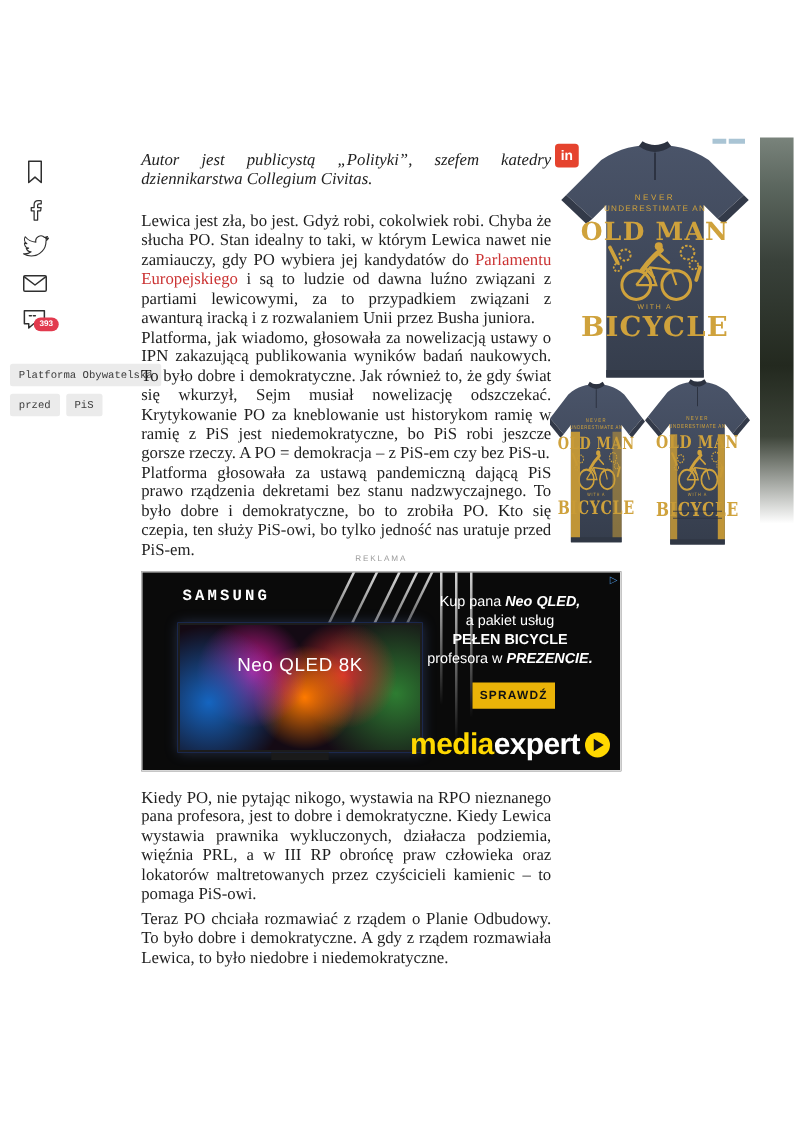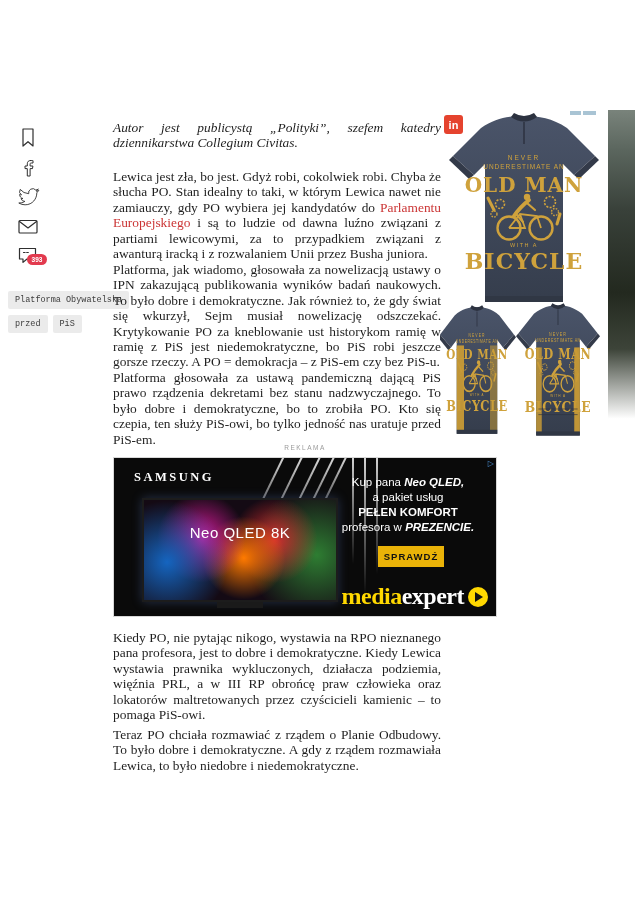--- a/index.html
+++ b/index.html
@@ -26,21 +26,21 @@
   .intro{font-style:italic;}
   .redlink{color:#cb3434;cursor:pointer;}
 
   
   .rek{left:113px;top:444px;width:384px;text-align:center;color:#9a9a9a;
        font-family:"Liberation Sans",sans-serif;font-size:6.5px;letter-spacing:1.5px;}
 
   
   .sam{left:113px;top:457px;width:384px;height:160px;background:#0a0a0a;border:1px solid #d8d8d8;
        box-sizing:border-box;overflow:hidden;cursor:pointer;}
-  .sam-brand{position:absolute;left:20px;top:12px;color:#fff;font-family:Liberation Serif, serif;
+  .sam-brand{position:absolute;left:32px;top:12px;color:#fff;font-family:Liberation Mono, monospace;
        font-size:12.5px;font-weight:bold;letter-spacing:2.5px;}
   .neon{position:absolute;width:2px;background:linear-gradient(180deg,rgba(255,255,255,.85),rgba(255,255,255,0));}
   .tv{position:absolute;left:28px;top:40px;width:192px;height:100px;background:#1d4ed8;border:2px solid #1c1c1c;
       box-shadow:0 0 10px rgba(120,160,255,.25);}
   .tv-screen{position:absolute;inset:0;
       background:
         radial-gradient(circle at 12% 62%, #1565c0 0%, rgba(21,101,192,0) 34%),
         radial-gradient(circle at 30% 38%, #d81b9a 0%, rgba(216,27,154,0) 30%),
         radial-gradient(circle at 52% 58%, #ff7a00 0%, rgba(255,122,0,0) 36%),
         radial-gradient(circle at 68% 40%, #d32f2f 0%, rgba(211,47,47,0) 30%),
@@ -49,21 +49,21 @@
   .tv-label{position:absolute;left:0;right:0;top:24px;text-align:center;color:#fff;
       font-family:"Liberation Sans",sans-serif;font-size:15px;letter-spacing:.5px;}
   .tv-stand{position:absolute;left:50%;bottom:-8px;transform:translateX(-50%);width:46px;height:6px;background:#1a1a1a;}
   .sam-copy{position:absolute;left:206px;top:17px;width:176px;text-align:center;color:#fff;
       font-family:"Liberation Sans",sans-serif;font-size:11.5px;line-height:15px;}
   .sam-copy b{font-weight:bold;font-style:italic;}
   .cta{position:absolute;left:264px;top:88px;width:66px;height:21px;background:#eab308;
       display:flex;align-items:center;justify-content:center;color:#111;
       font-family:"Liberation Sans",sans-serif;font-size:9.5px;font-weight:bold;letter-spacing:1px;cursor:pointer;}
   .melogo{position:absolute;right:8px;bottom:6px;display:flex;align-items:center;
-      font-family:Liberation Serif, serif;font-size:24px;font-weight:bold;letter-spacing:-.5px;}
+      font-family:Liberation Sans, sans-serif;font-size:24px;font-weight:bold;letter-spacing:-.5px;}
   .me-media{color:#ffd800;} .me-expert{color:#ffffff;}
   .me-circle{width:20px;height:20px;border-radius:50%;background:#ffd800;margin-left:4px;
       display:flex;align-items:center;justify-content:center;}
   .me-play{width:0;height:0;border-left:8px solid #111;border-top:5px solid transparent;border-bottom:5px solid transparent;margin-left:2px;}
   .adchoices{position:absolute;right:2px;top:1px;color:#4a8fd4;font-size:8px;
       font-family:"Liberation Sans",sans-serif;cursor:pointer;}
 
   
   .shirt-ad{left:440px;top:108px;width:168px;height:332px;cursor:pointer;}
   .in-badge{position:absolute;left:4px;top:7px;width:19px;height:19px;background:#e5432e;border-radius:3px;
@@ -140,21 +140,21 @@
 
   <div class="tv">
     <div class="tv-screen"></div>
     <div class="tv-label">Neo QLED 8K</div>
     <div class="tv-stand"></div>
   </div>
 
   <div class="sam-copy">
     <div><span>Kup pana </span><b>Neo QLED,</b></div>
     <div>a pakiet usług</div>
-    <div style="font-weight:bold;">PEŁEN KOMFORT</div>
+    <div style="font-weight:bold;">PEŁEN BICYCLE</div>
     <div><span>profesora w </span><b>PREZENCIE.</b></div>
   </div>
 
   <div class="cta">SPRAWDŹ</div>
 
   <div class="melogo">
     <span class="me-media">media</span>
       <span class="me-expert">expert</span>
     <span class="me-circle">
         <span class="me-play"></span>

